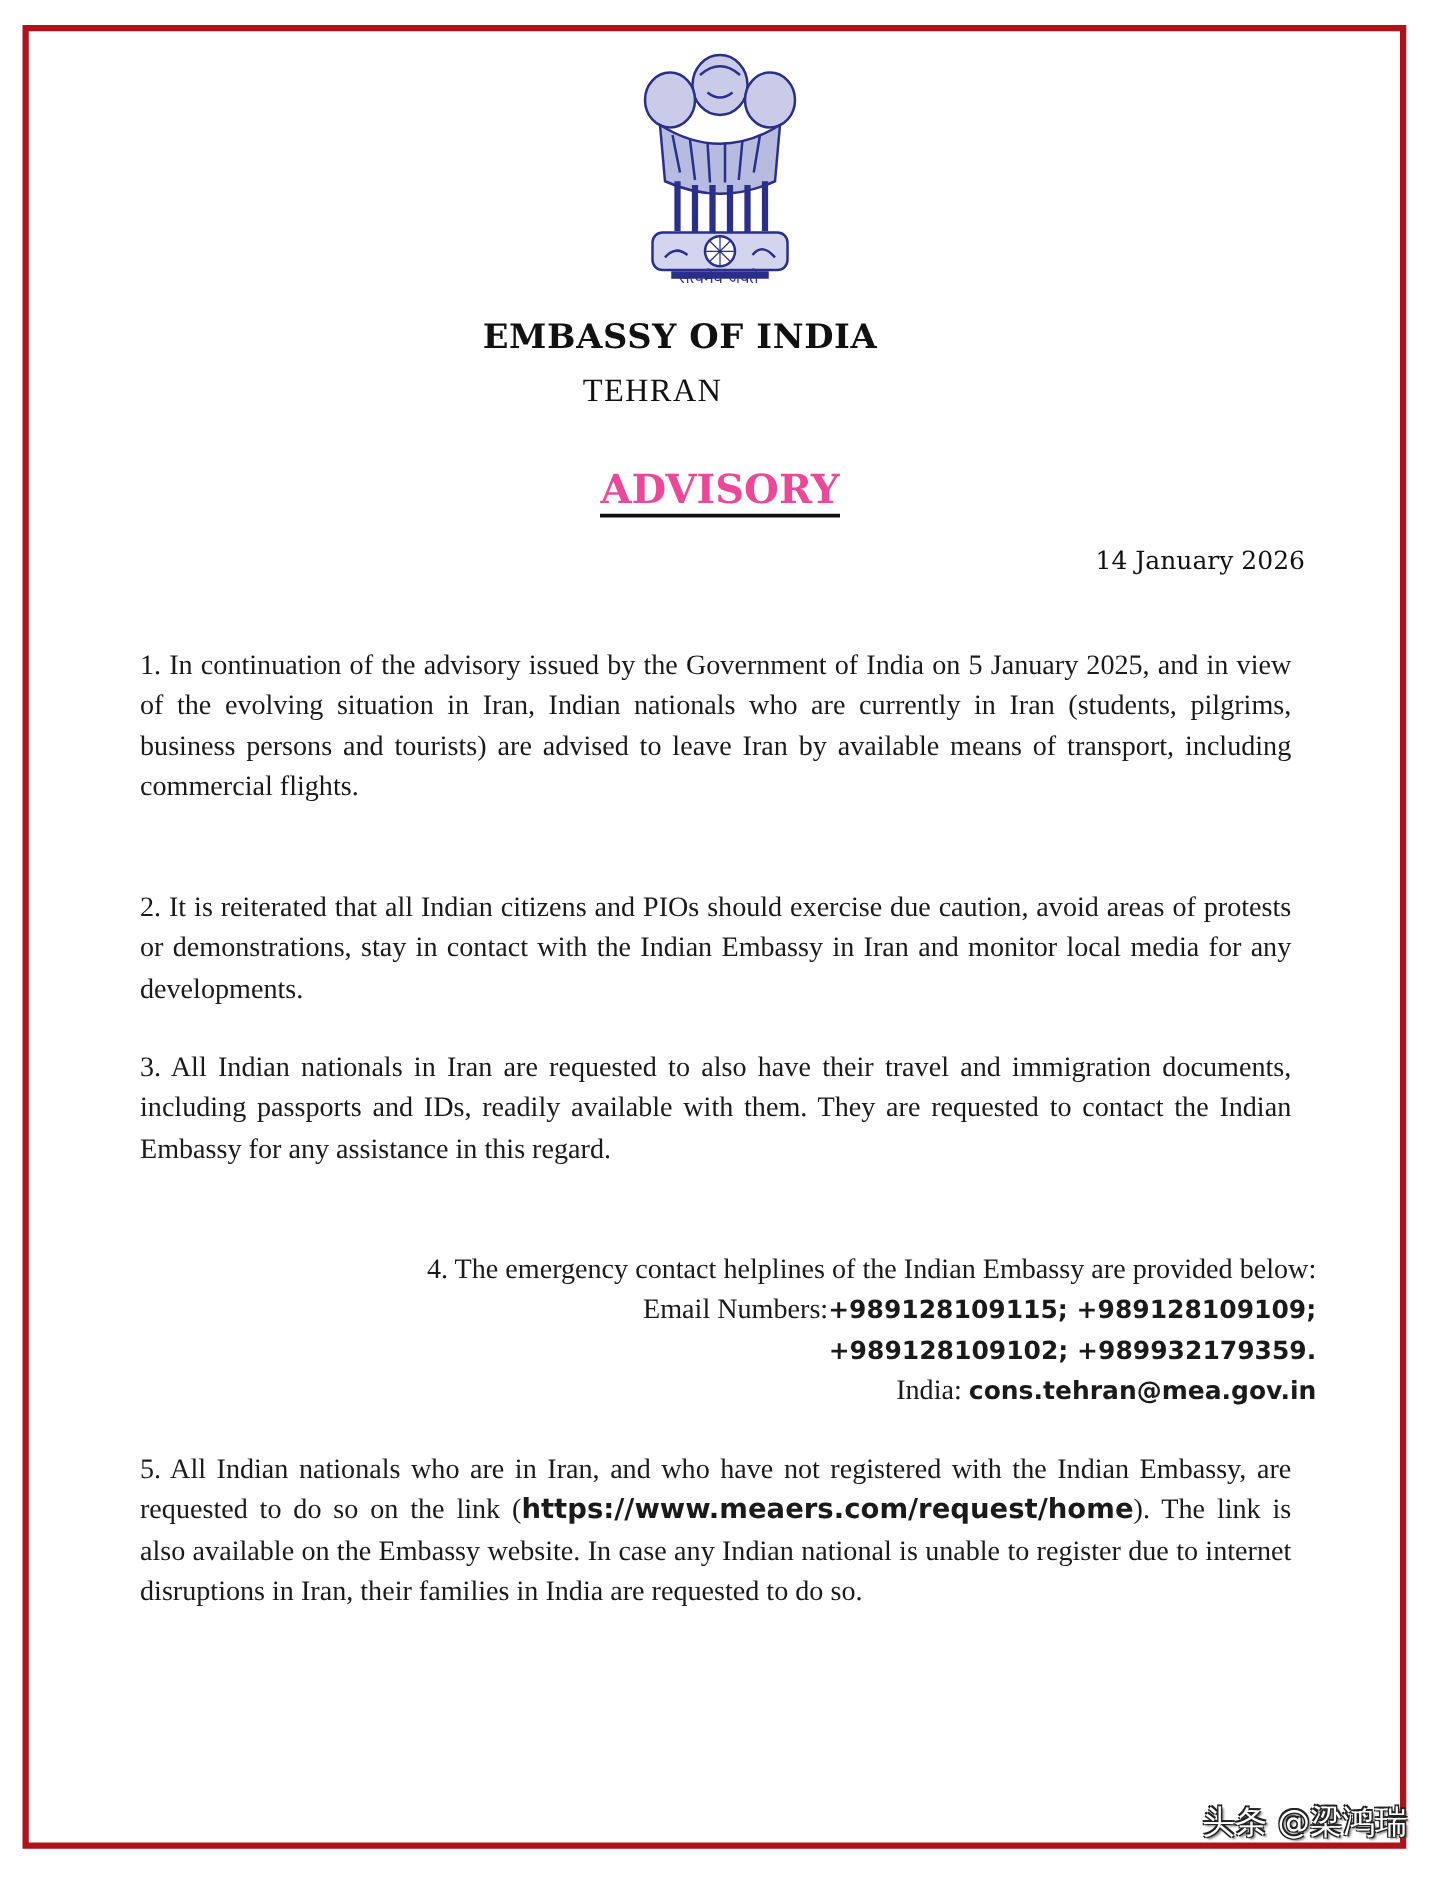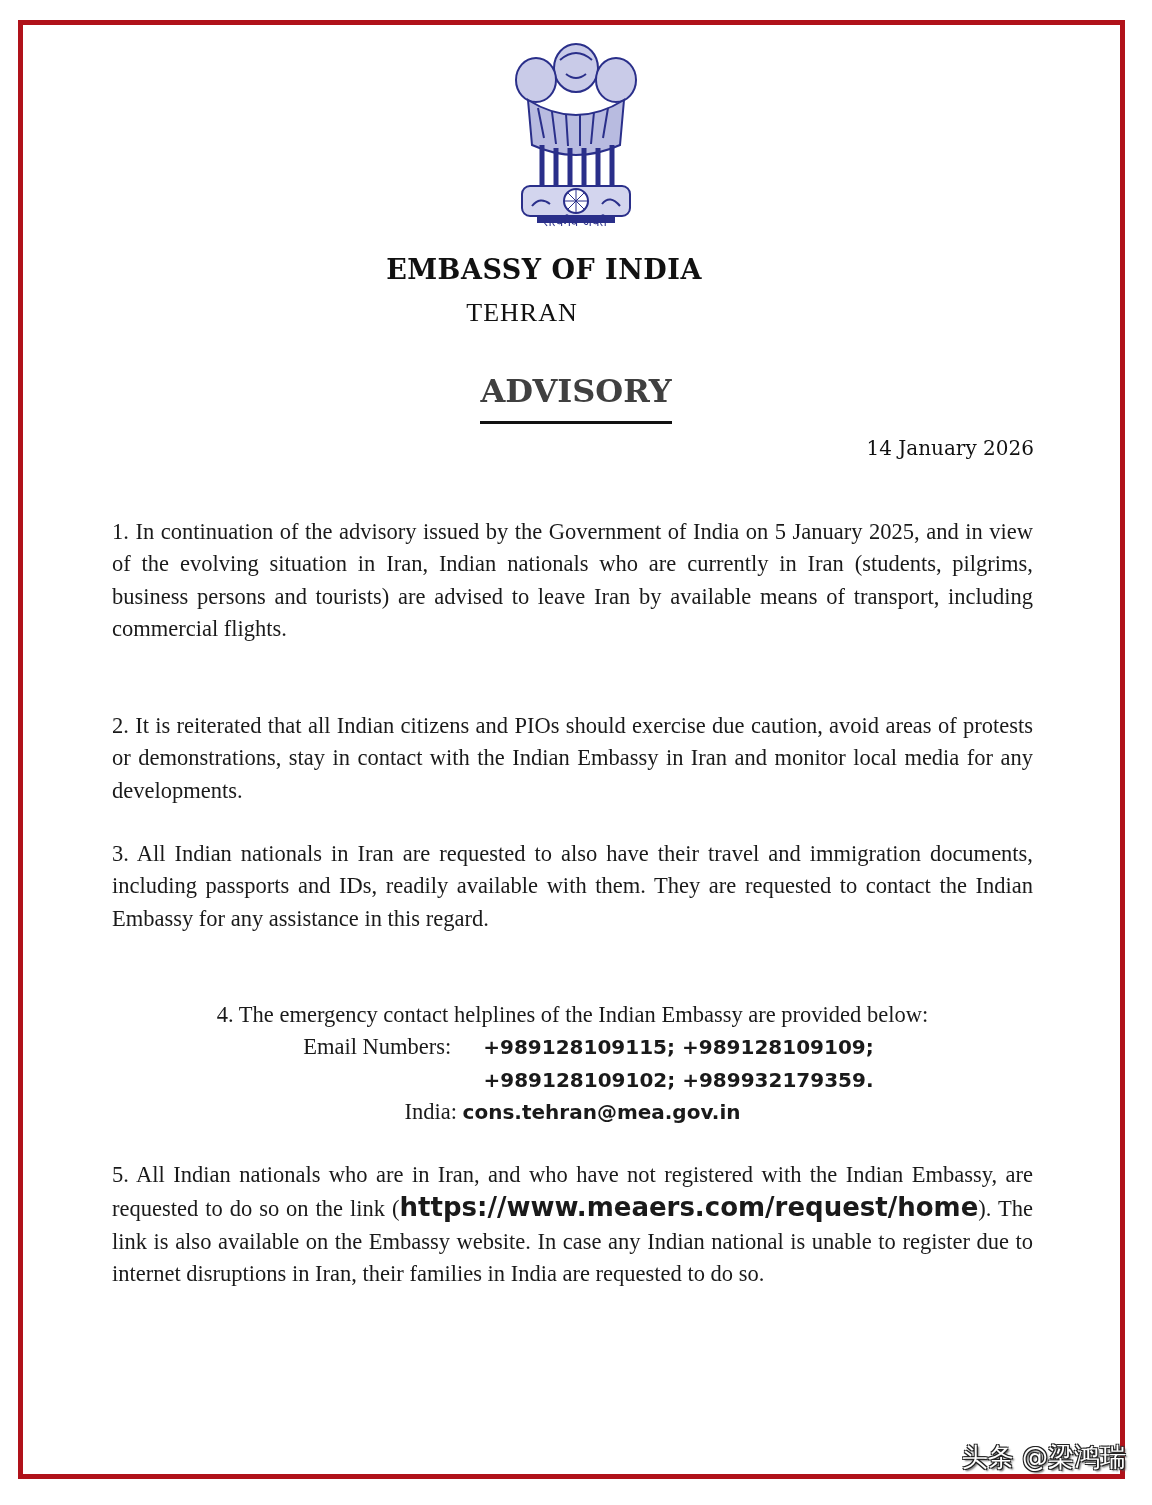--- a/index.html
+++ b/index.html
@@ -19,39 +19,39 @@
     letter-spacing: 0.5px;
   }
   .subtitle {
     position: absolute; left: 0; width: 1044px; top: 298px; text-align: center;
     font-family: "Liberation Serif", serif; font-size: 26px; color: #111; letter-spacing: 1px;
   }
   .advisory {
     position: absolute; left: 0; width: 1152px; top: 372px; text-align: center;
   }
   .advisory span {
-    font-family: "DejaVu Serif", serif; font-weight: bold; font-size: 32px; color: #404040;
-    border-bottom: 3px solid #111; padding-bottom: 11px;
+    font-family: "DejaVu Serif", serif; font-weight: bold; font-size: 32px; color: #ec4899;
+    border-bottom: 3px solid #111; padding-bottom: 1px;
   }
   .date {
-    position: absolute; right: 118px; top: 436px;
+    position: absolute; right: 108px; top: 436px;
     font-family: "DejaVu Serif", serif; font-size: 20px; color: #111;
   }
   .body-text {
     position: absolute; left: 112px; width: 921px;
     font-family: "Liberation Serif", serif; font-size: 22.5px; line-height: 32.3px;
     color: #1a1a1a; text-align: justify; margin: 0;
   }
   .p1 { top: 516px; }
   .p2 { top: 710px; }
   .p3 { top: 838px; }
-  .p4 { top: 999px; text-align: center; }
+  .p4 { top: 999px; text-align: right; margin-left: 20px; }
   .p5 { top: 1159px; }
   .bold { font-family: "DejaVu Sans", sans-serif; font-weight: bold; font-size: 20px; }
-  .mono-bold { font-family: "DejaVu Sans", sans-serif; font-weight: bold; font-size: 26px; }
+  .mono-bold { font-family: "DejaVu Sans", sans-serif; font-weight: bold; font-size: 22px; }
   .label-inline { display: inline-block; width: 212px; }
   .indent { display: inline-block; width: 212px; }
   .watermark {
     position: absolute; right: 26px; top: 1440px;
     font-family: "DejaVu Sans", sans-serif; font-size: 26px; color: #ffffff;
     text-shadow: 1px 1px 0 #222, -1px -1px 0 #222, 1px -1px 0 #222, -1px 1px 0 #222, 2px 2px 2px #555;
   }
 </style>
 </head>
 <body>

